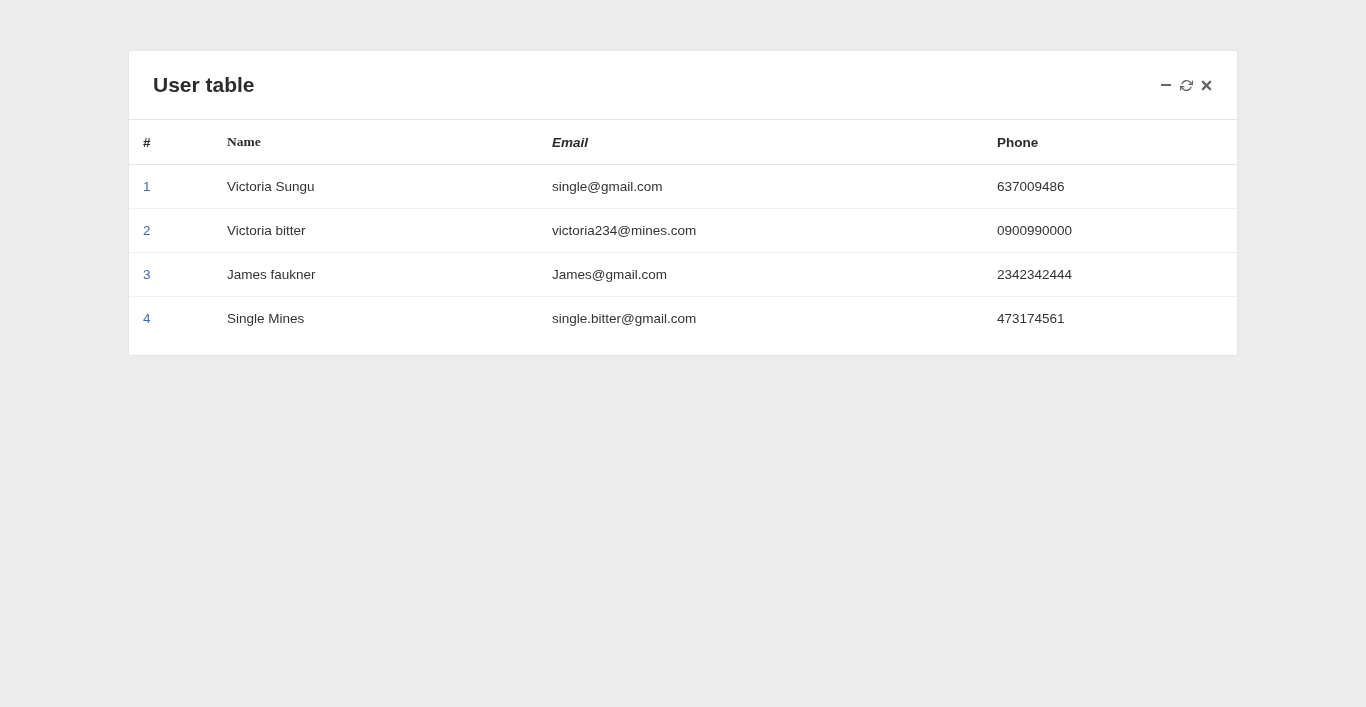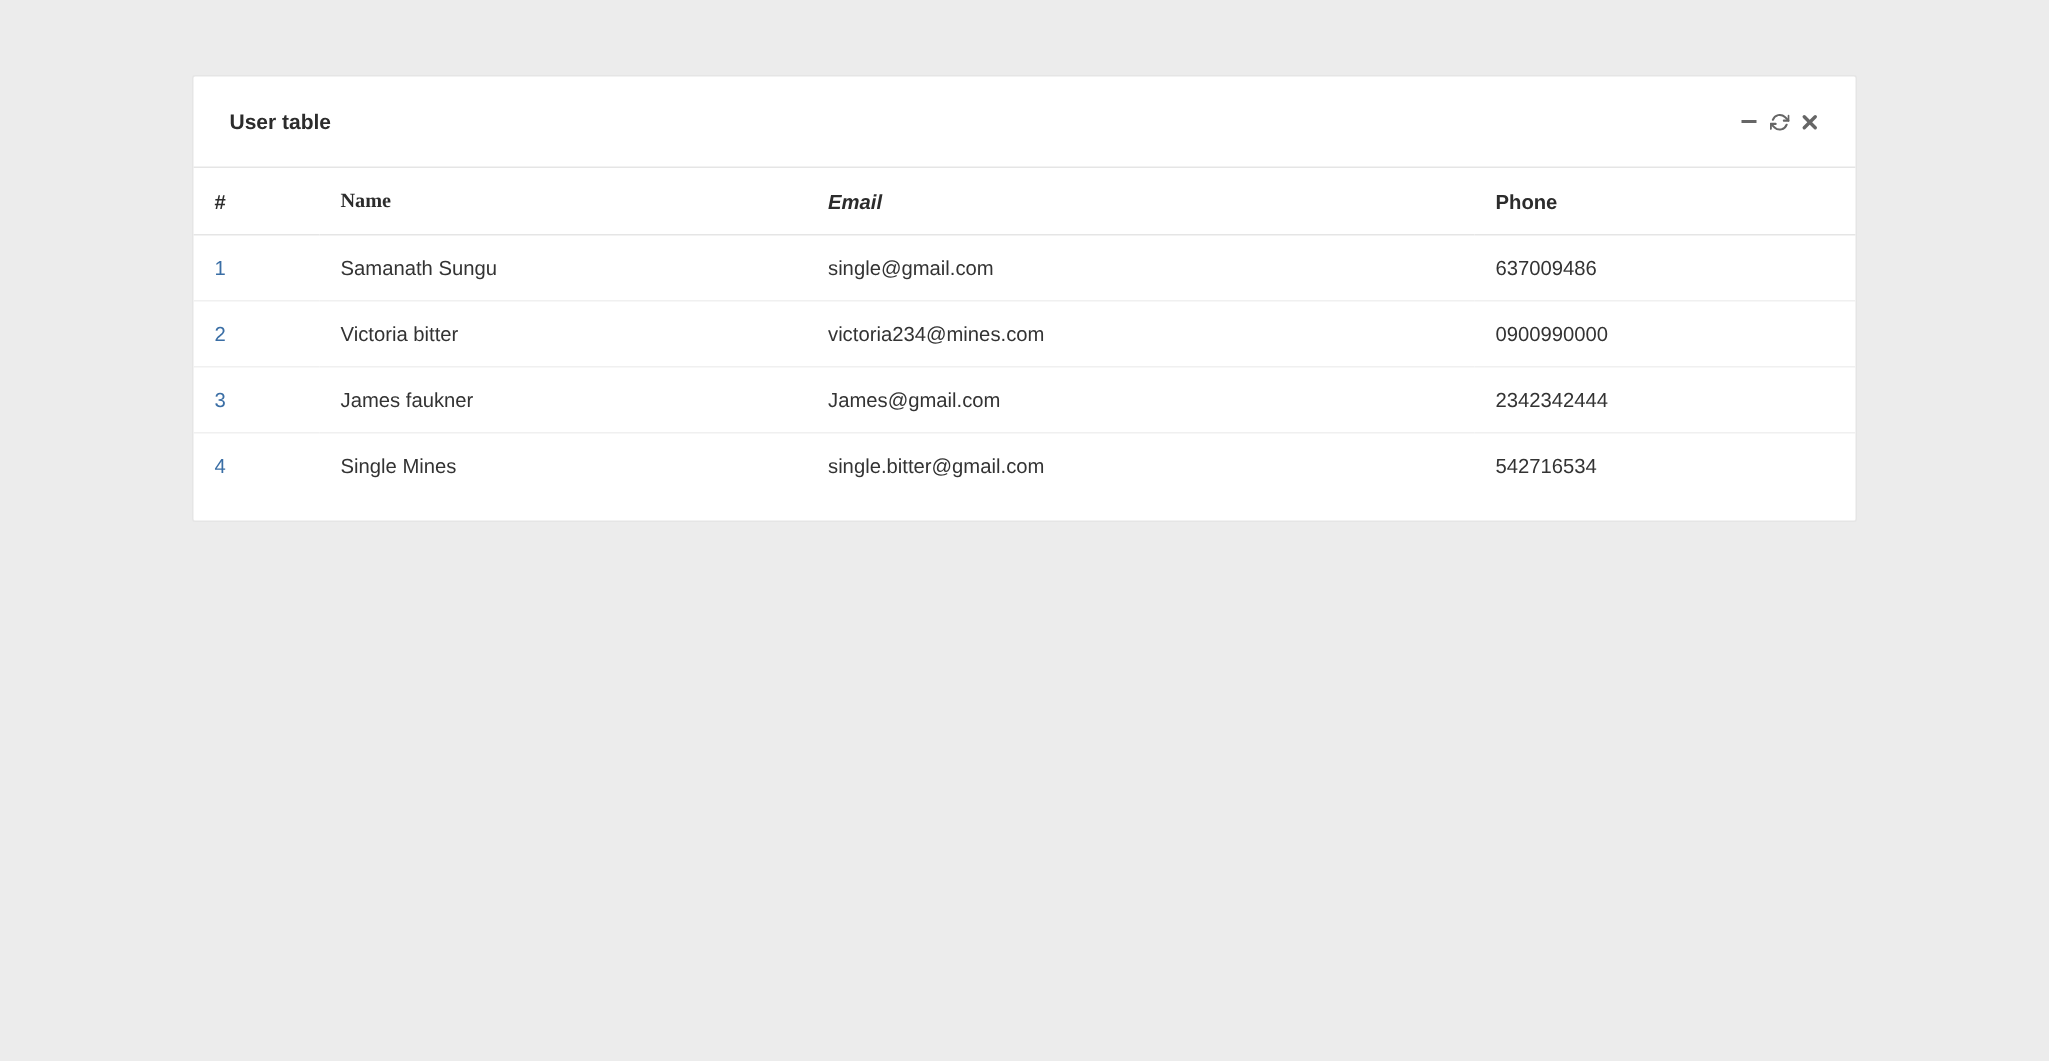--- a/index.html
+++ b/index.html
@@ -21,21 +21,21 @@
       border-radius: 2px;
     }
     .panel-header {
       display: flex;
       justify-content: space-between;
       align-items: center;
       padding: 22px 24px;
       border-bottom: 1px solid #e5e5e5;
     }
     .panel-title {
-      font-size: 14px;
+      font-size: 21px;
       font-weight: 600;
       color: #2c2c2c;
     }
     .panel-controls {
       display: flex;
       align-items: center;
       gap: 6px;
     }
     .panel-controls .ctrl {
       cursor: pointer;
@@ -111,38 +111,38 @@
         <tr>
           <th class="col-index">#</th>
           <th class="col-name">Name</th>
           <th class="col-email">Email</th>
           <th class="col-phone">Phone</th>
         </tr>
       </thead>
       <tbody id="table-body">
           <tr>
             <td class="idx"><a href="#">1</a></td>
-            <td>Samanath Sungu</td>
+            <td>Victoria Sungu</td>
             <td>single@gmail.com</td>
             <td>637009486</td>
           </tr>
           <tr>
             <td class="idx"><a href="#">2</a></td>
             <td>Victoria bitter</td>
             <td>victoria234@mines.com</td>
             <td>0900990000</td>
           </tr>
           <tr>
             <td class="idx"><a href="#">3</a></td>
             <td>James faukner</td>
             <td>James@gmail.com</td>
             <td>2342342444</td>
           </tr>
           <tr>
             <td class="idx"><a href="#">4</a></td>
             <td>Single Mines</td>
             <td>single.bitter@gmail.com</td>
-            <td>542716534</td>
+            <td>473174561</td>
           </tr>
         </tbody>
     </table>
   </div>
 </div>
 
 </body></html>

